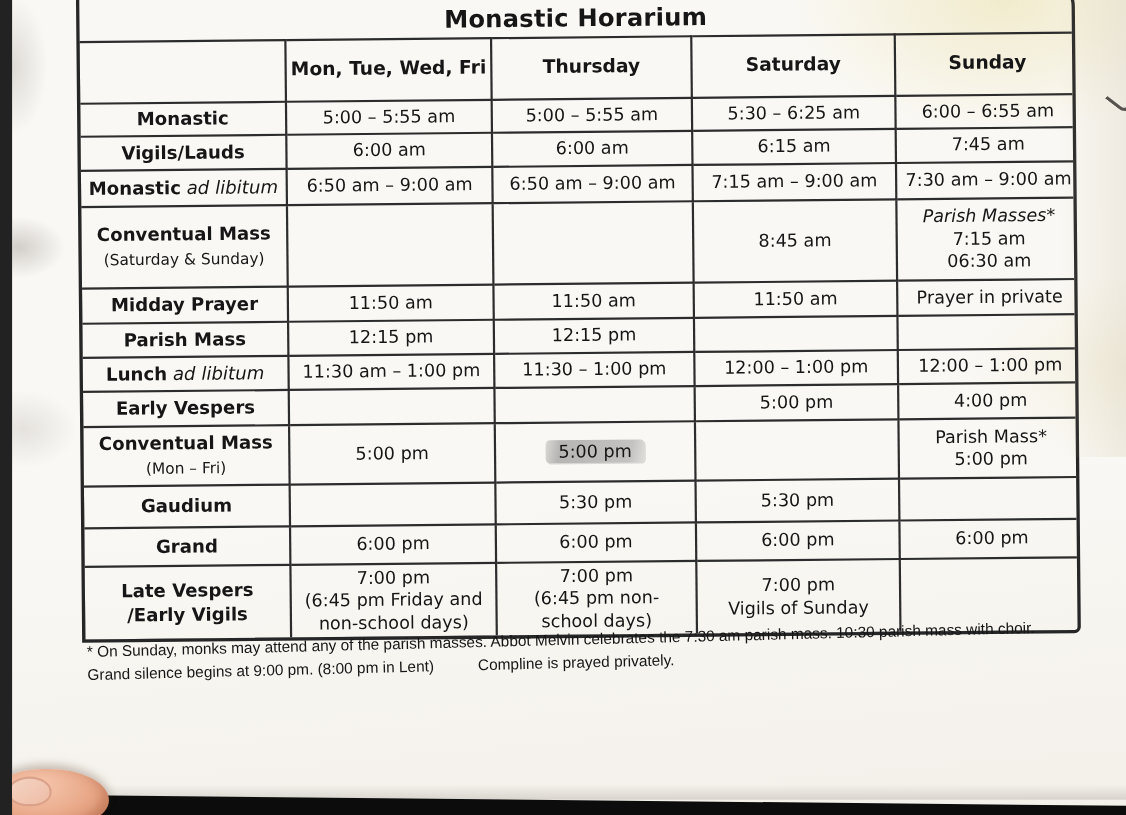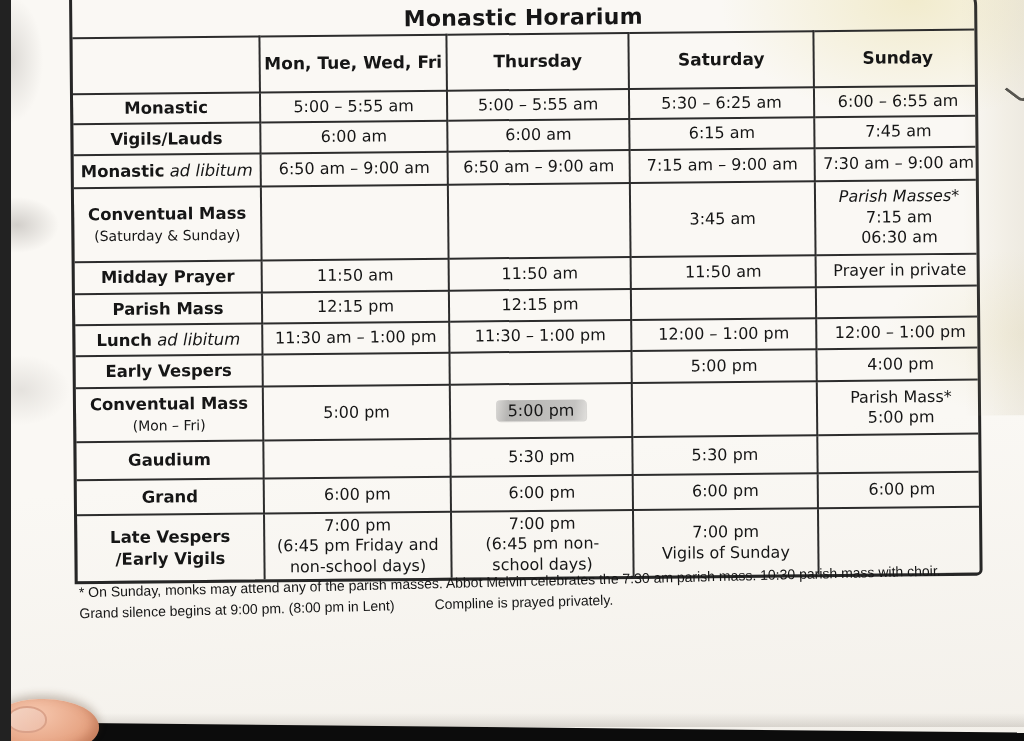--- a/index.html
+++ b/index.html
@@ -171,21 +171,21 @@
               </td>
             </tr>
             <tr>
               <td class="label-cell">
                 <div class="line"><span class="b">Conventual Mass</span></div>
                 <div class="line"><span class="sm">(Saturday &amp; Sunday)</span></div>
               </td>
               <td class="time-cell"></td>
               <td class="time-cell"></td>
               <td class="time-cell">
-                <div class="line"><span>3:45 am</span></div>
+                <div class="line"><span>8:45 am</span></div>
               </td>
               <td class="time-cell">
                 <div class="line"><span class="i">Parish Masses*</span></div>
                 <div class="line"><span>7:15 am</span></div>
                 <div class="line"><span>06:30 am</span></div>
               </td>
             </tr>
             <tr>
               <td class="label-cell">
                 <div class="line"><span class="b">Midday Prayer</span></div>

